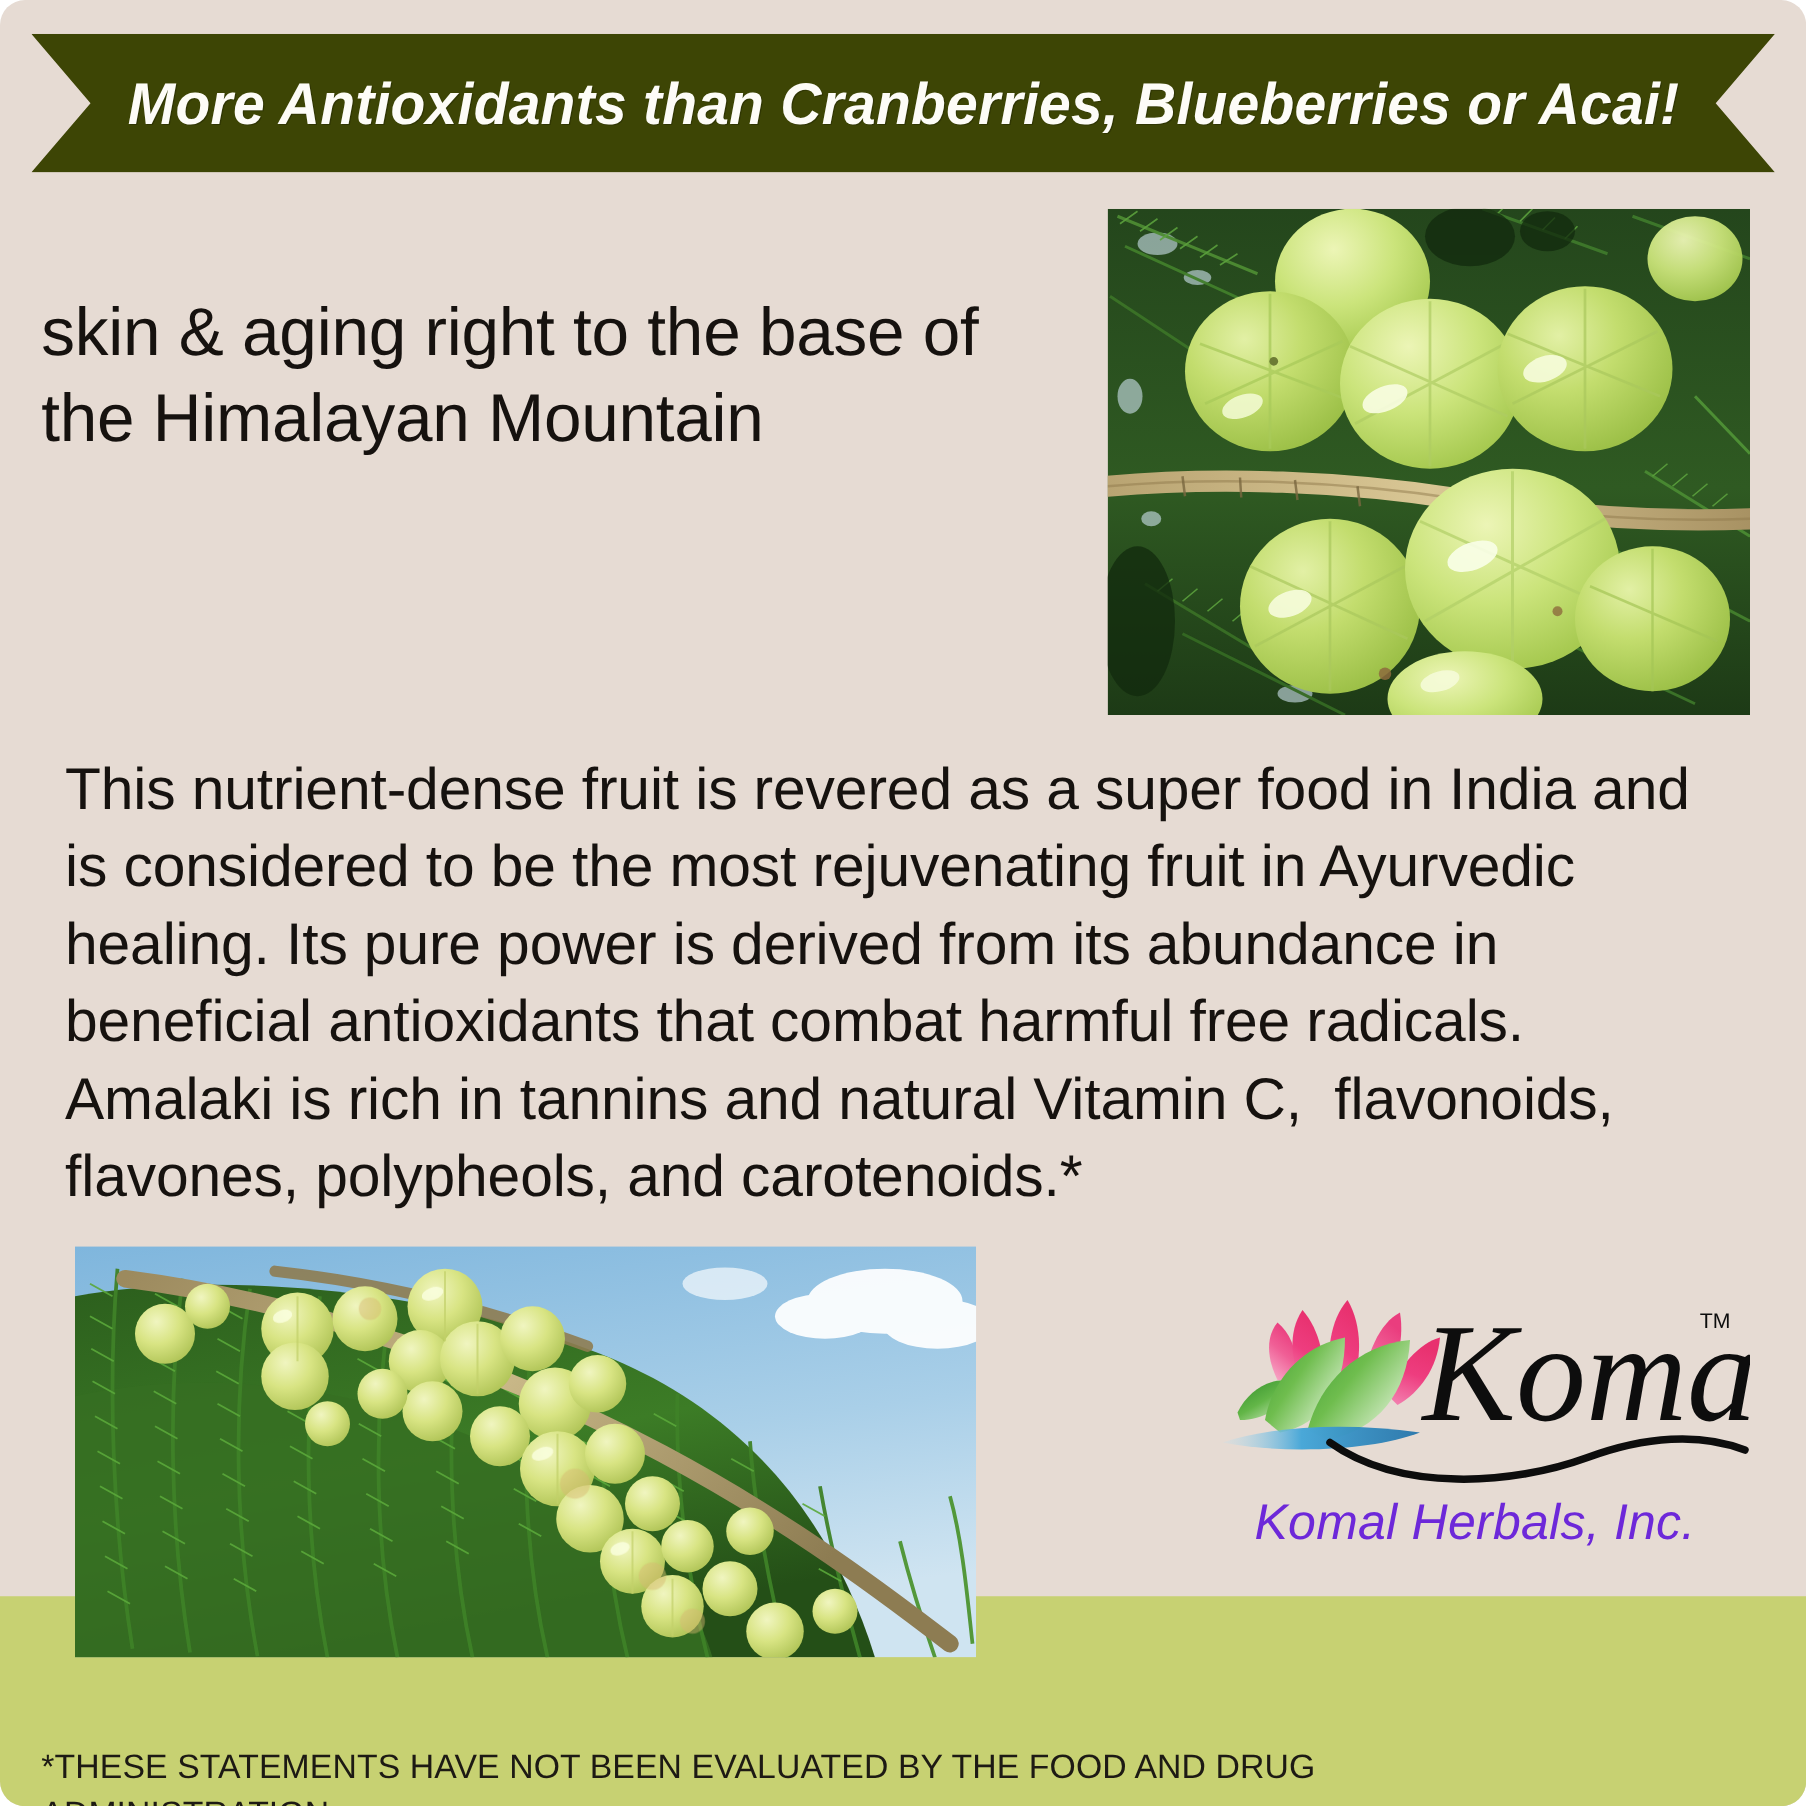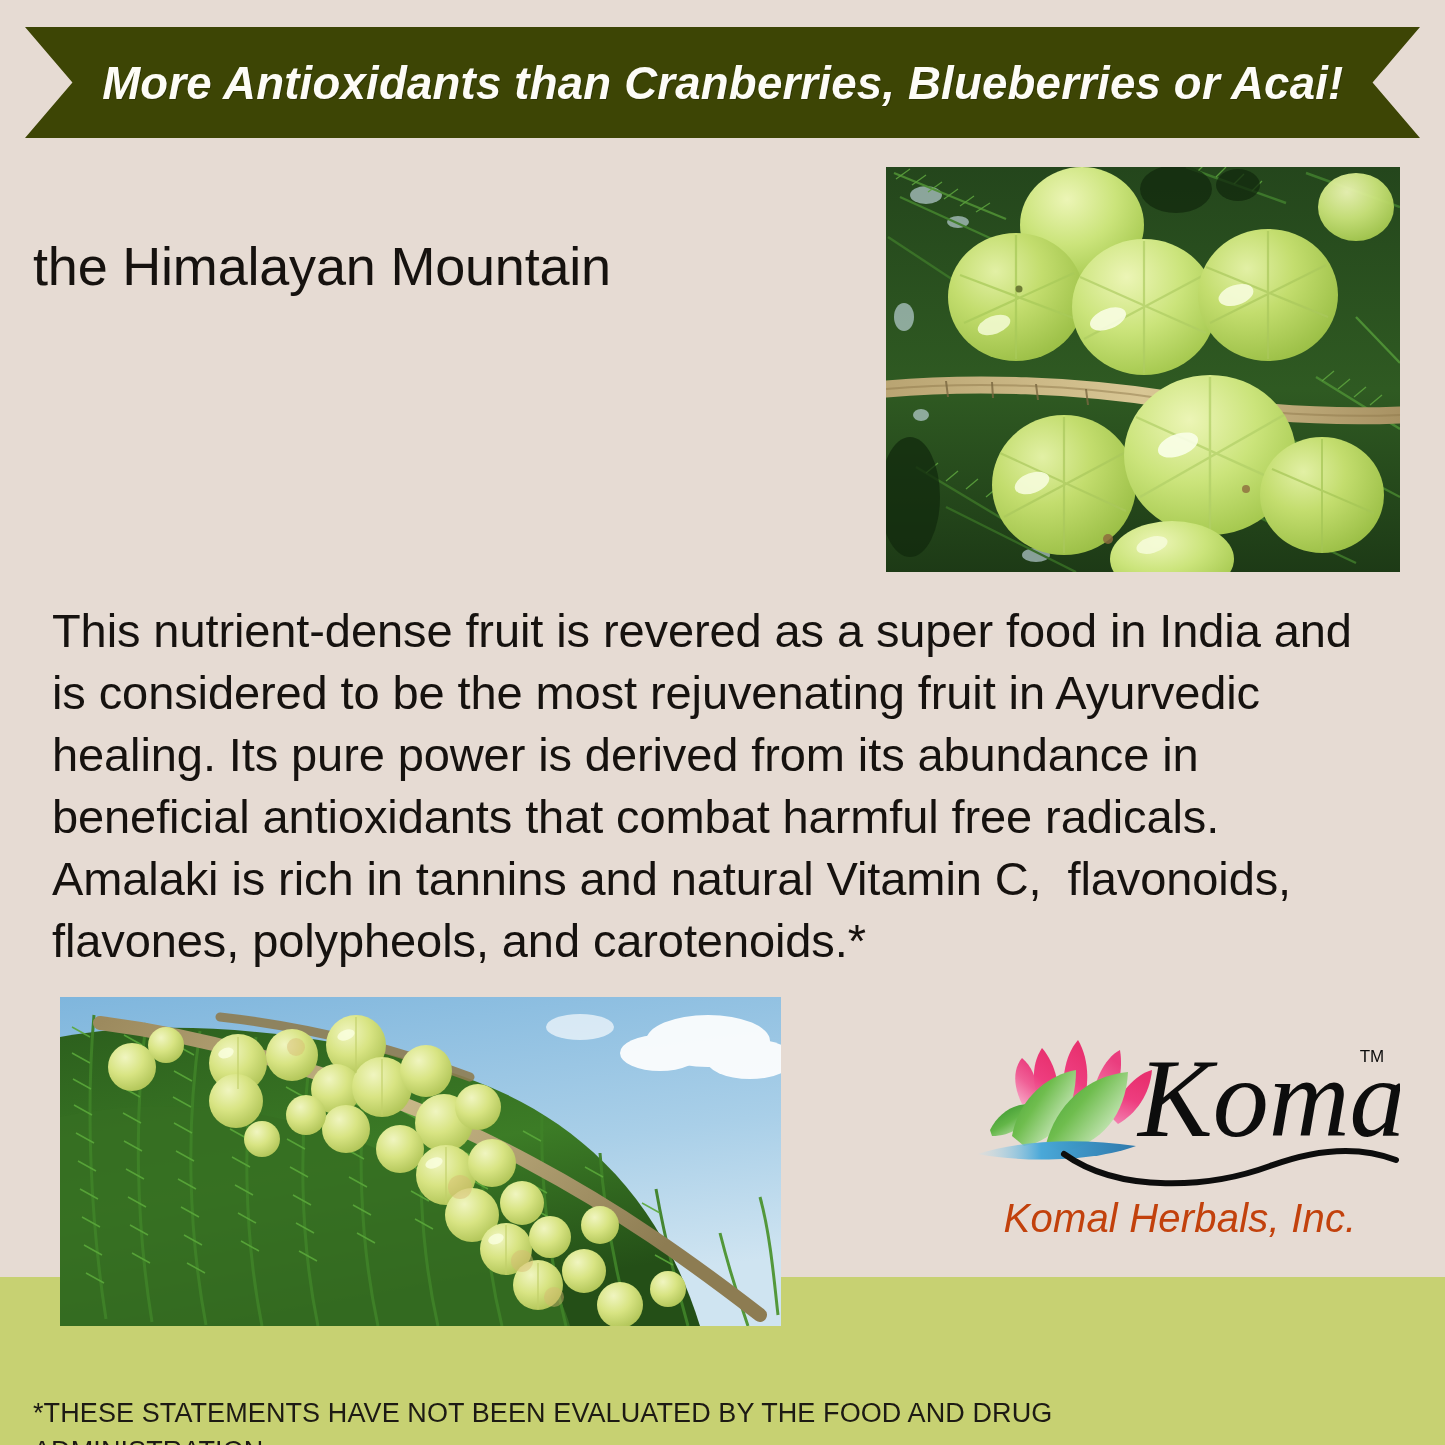--- a/index.html
+++ b/index.html
@@ -11,20 +11,21 @@
   body {
     font-family: "Liberation Sans", sans-serif;
   }
 
   .poster {
     position: relative;
     width: 1445px;
     height: 1445px;
     background: #e6dbd3;
     overflow: hidden;
+    border-radius: 20px;
   }
 
   
   .green-band {
     position: absolute;
     left: 0;
     top: 1277px;
     width: 1445px;
     height: 168px;
     background: #c7d172;
@@ -121,21 +122,21 @@
     height: 170px;
   }
   .logo-svg { display: block; width: 440px; height: 170px; }
 
   .tagline {
     position: absolute;
     left: 960px;
     top: 1196px;
     width: 440px;
     text-align: center;
-    color: #c2410c;
+    color: #6d28d9;
     font-family: "Liberation Sans", sans-serif;
     font-style: italic;
     font-size: 40px;
     letter-spacing: 0.2px;
   }
 
   
   .disclaimer {
     position: absolute;
     left: 33px;
@@ -154,20 +155,21 @@
 
 <div class="poster">
 
   <div class="green-band"></div>
 
   <div class="banner">
     <div class="banner-text">More Antioxidants than Cranberries, Blueberries or Acai!</div>
   </div>
 
   <div class="headline">
+    <div>skin &amp; aging right to the base of</div>
     <div>the Himalayan Mountain</div>
   </div>
 
   <div class="body-copy">This nutrient-dense fruit is revered as a super food in India and is considered to be the most rejuvenating fruit in Ayurvedic healing. Its pure power is derived from its abundance in beneficial antioxidants that combat harmful free radicals. Amalaki is rich in tannins and natural Vitamin C,  flavonoids, flavones, polypheols, and carotenoids.*</div>
 
   <div class="photo photo-top">
     <svg class="scene" viewBox="0 0 514 405" preserveAspectRatio="none">
       <defs>
         <radialGradient id="berryA" cx="35%" cy="30%" r="75%">
           <stop offset="0%" stop-color="#e2f0a5"></stop>

